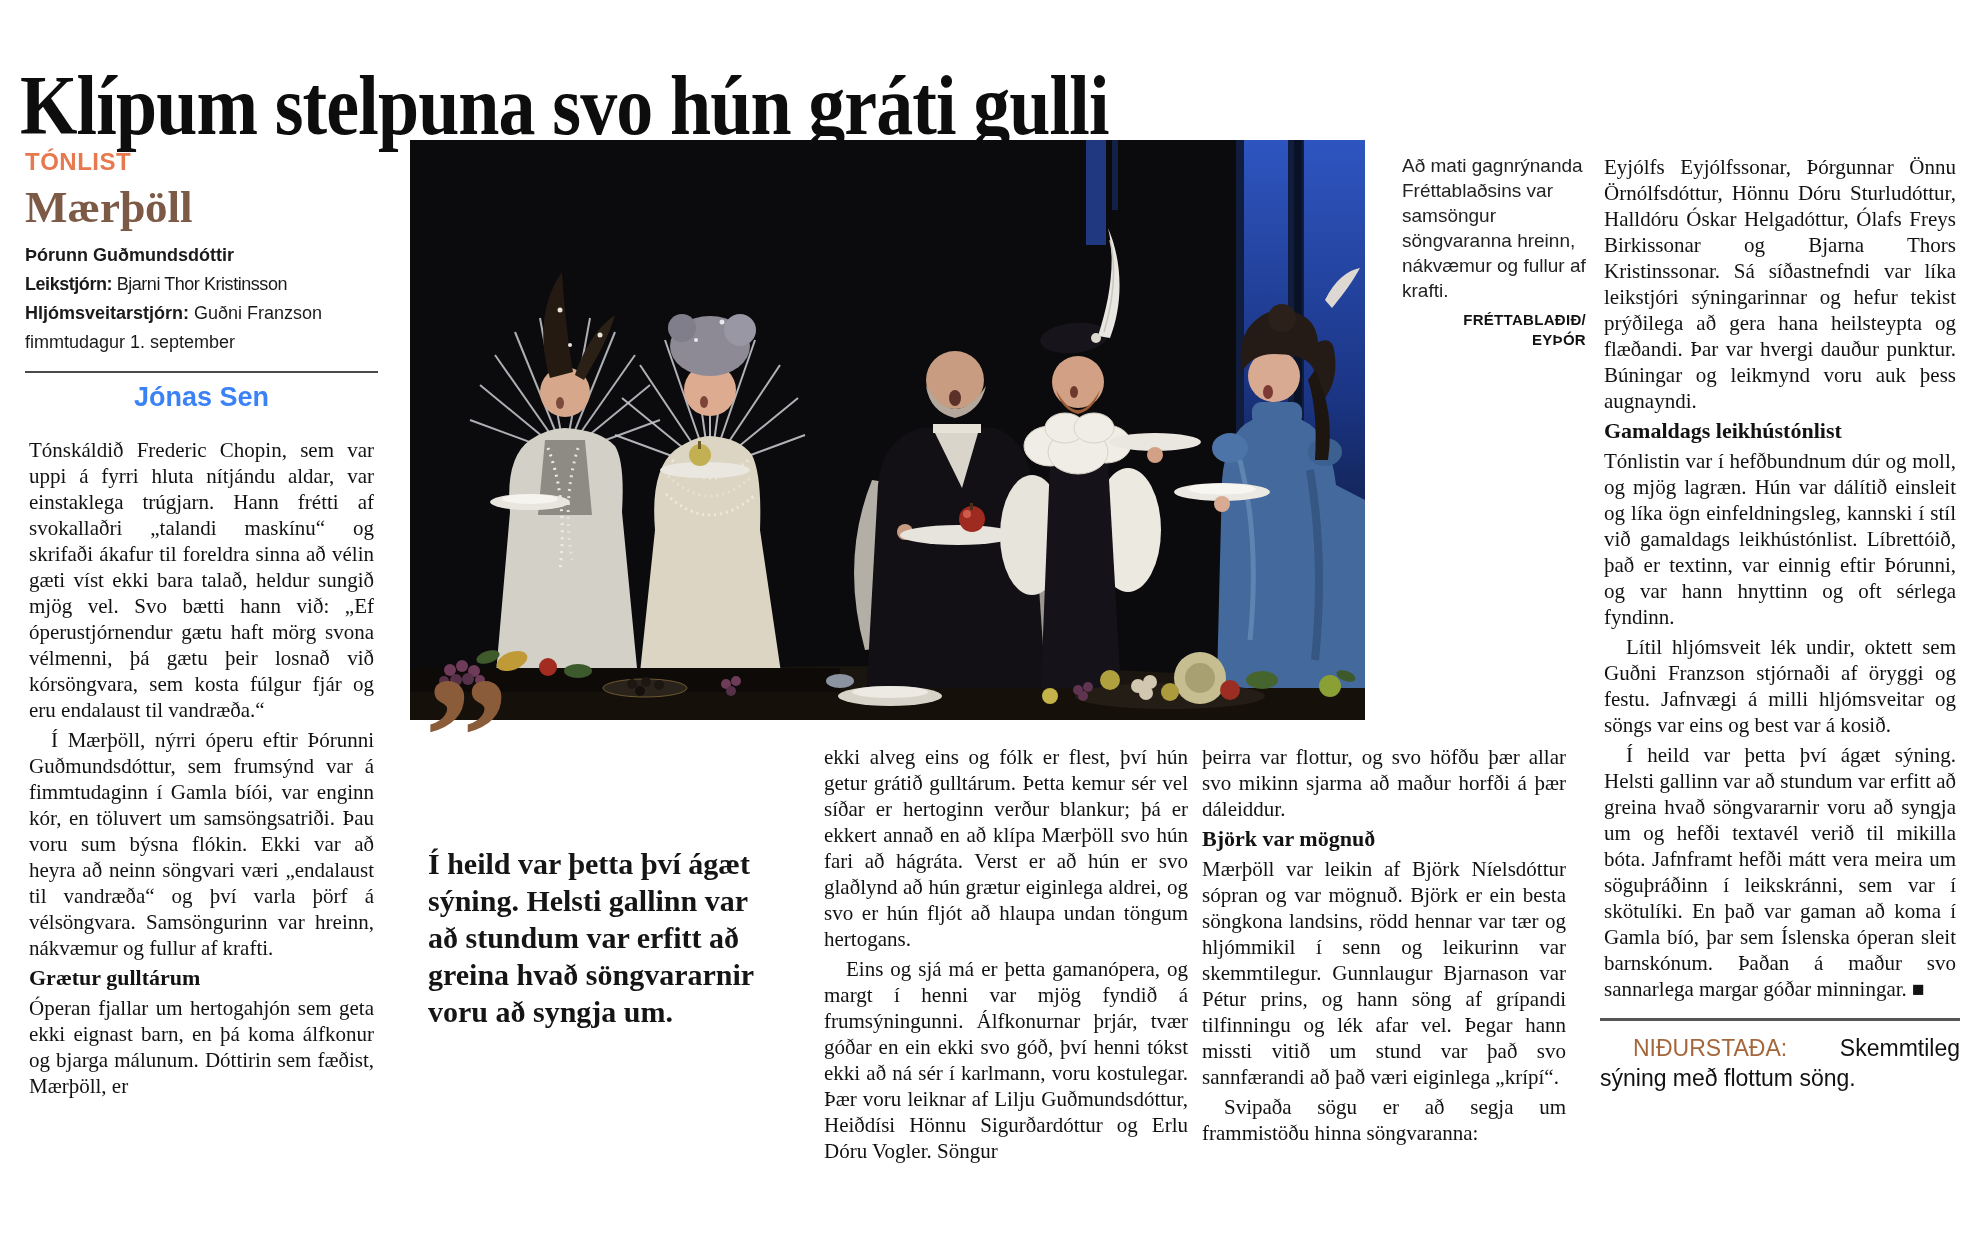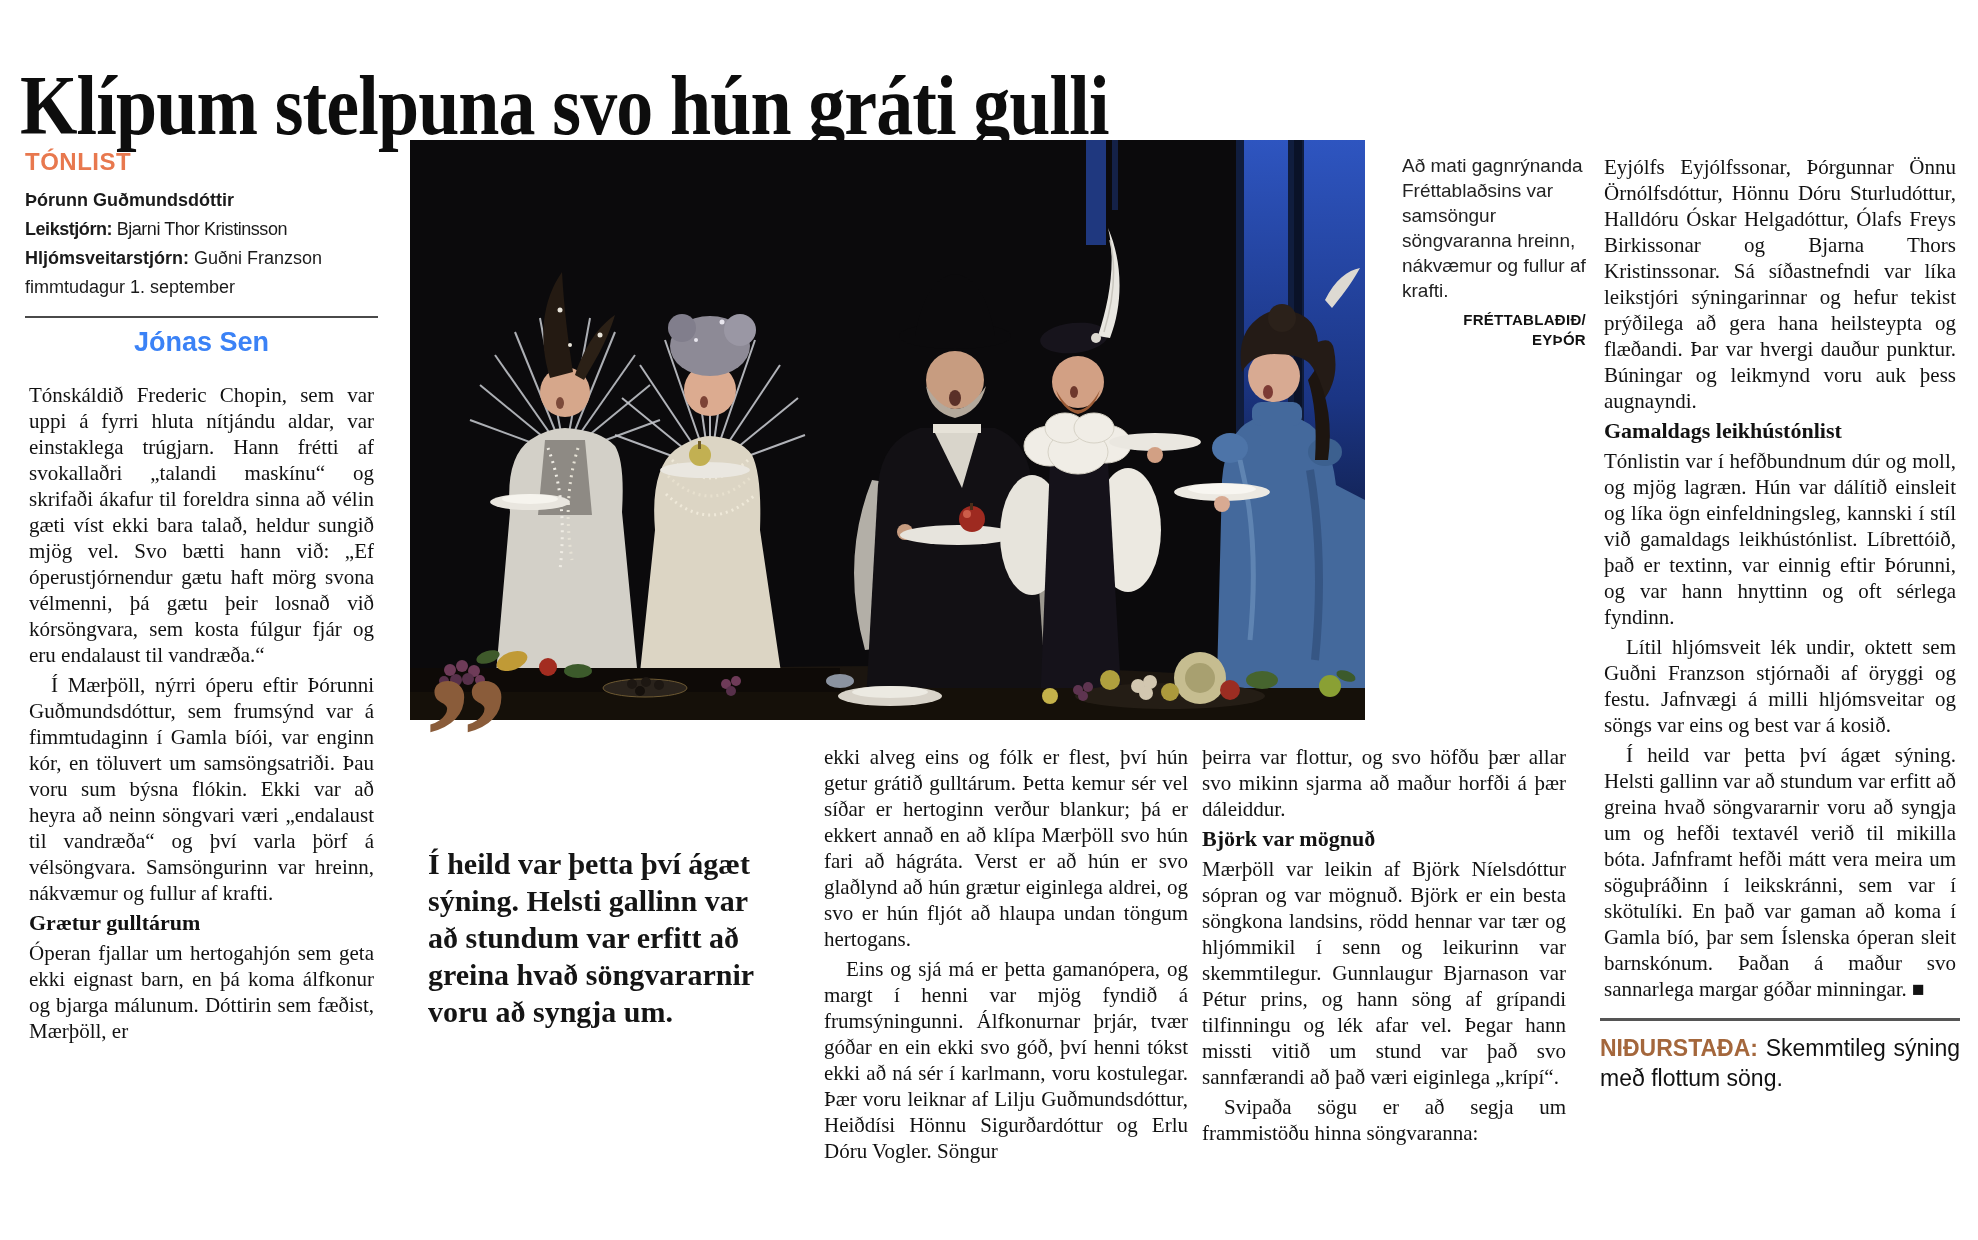--- a/index.html
+++ b/index.html
@@ -41,31 +41,32 @@
                   line-height:20px;letter-spacing:.3px;color:#111;}
   
   .quote-mark{position:absolute;left:424px;top:652px;font-size:170px;line-height:1;
               color:#8a5c3a;font-family:"Liberation Serif",serif;font-weight:bold;letter-spacing:-6px;}
   .pull-quote{position:absolute;left:428px;top:845px;width:348px;font-size:30px;
               line-height:37px;font-weight:bold;color:#151515;}
   
   .verdict-rule{border-top:3px solid #555;margin-top:16px;}
   .verdict{font-family:"Liberation Sans",sans-serif;font-size:23px;line-height:30px;
            margin-top:12px;color:#111;}
-  .verdict .vlabel{font-weight:bold;color:#a4673c;}
+  .verdict .vlabel{font-weight:normal;color:#a4673c;margin-left:33px;}
 </style>
 </head>
 <body>
 
 <div class="page">
 
   <h1 class="headline">Klípum stelpuna svo hún gráti gulli</h1>
 
   <div class="col1">
     <div class="kicker">TÓNLIST</div>
+    <div class="review-title">Mærþöll</div>
     <div class="credits">
       <div><b>Þórunn Guðmundsdóttir</b></div>
       <div class="credit-tight"><b>Leikstjórn:</b><span> Bjarni Thor Kristinsson</span></div>
       <div><b>Hljómsveitarstjórn:</b><span> Guðni Franzson</span></div>
       <div>fimmtudagur 1. september</div>
     </div>
     <div class="divider"></div>
     <div class="byline">Jónas Sen</div>
     <div class="bodytext">
       <p>Tónskáldið Frederic Chopin, sem var uppi á fyrri hluta nítjándu aldar, var einstaklega trúgjarn. Hann frétti af svokallaðri „talandi maskínu“ og skrifaði ákafur til foreldra sinna að vélin gæti víst ekki bara talað, heldur sungið mjög vel. Svo bætti hann við: „Ef óperustjórnendur gætu haft mörg svona vélmenni, þá gætu þeir losnað við kórsöngvara, sem kosta fúlgur fjár og eru endalaust til vandræða.“</p>

